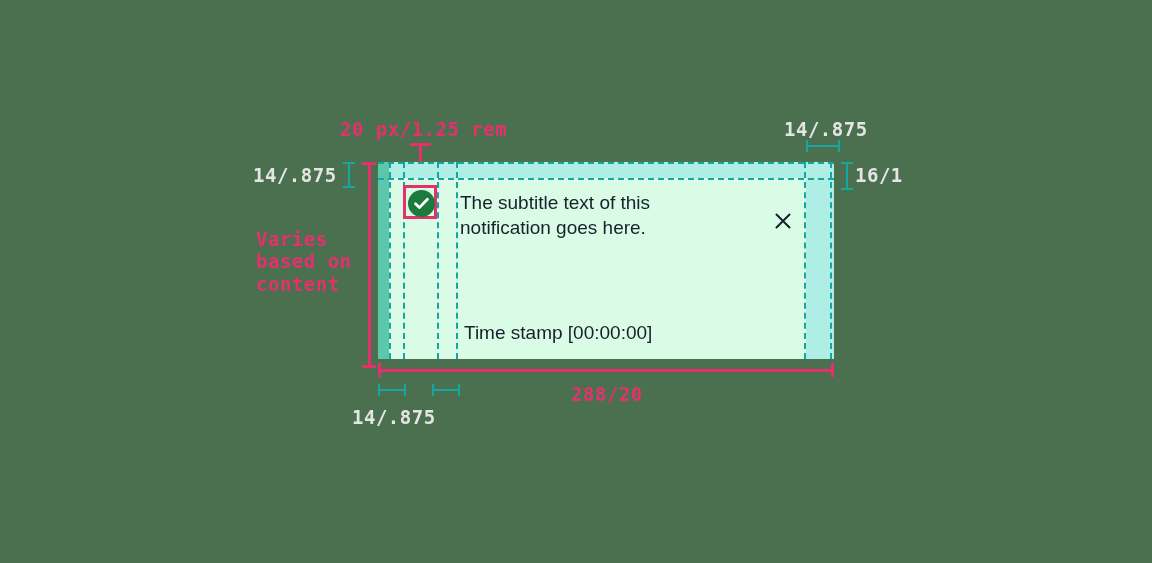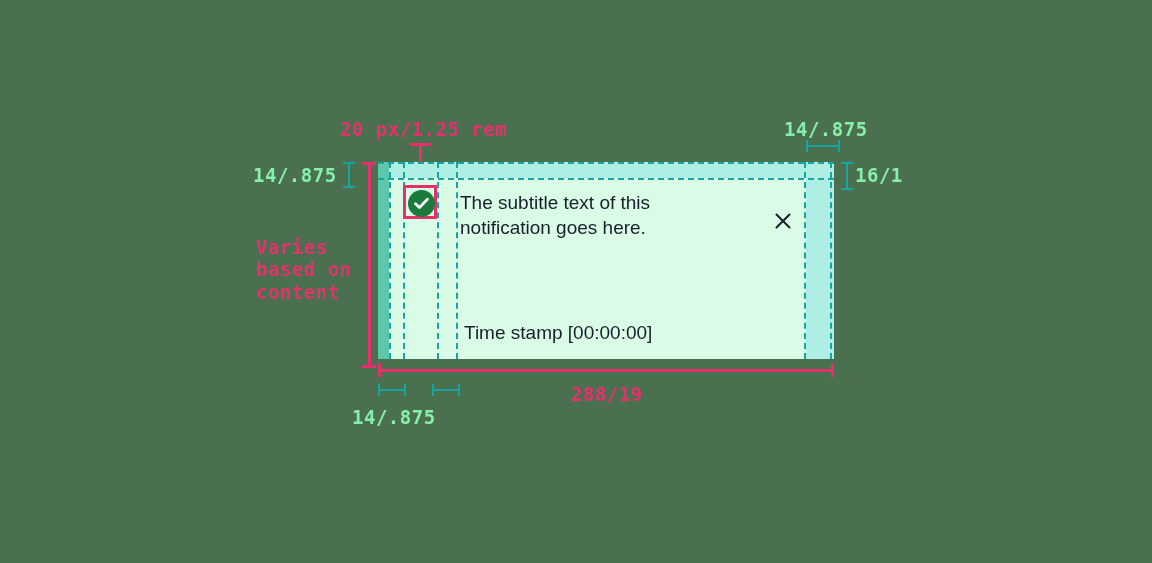--- a/index.html
+++ b/index.html
@@ -22,21 +22,21 @@
   
   .anno {
     position: absolute;
     font-family: "DejaVu Sans Mono", monospace;
     font-weight: bold;
     letter-spacing: 0.5px;
     white-space: pre;
     line-height: 1.18;
   }
   .anno.pink  { color: #e4316c; }
-  .anno.teal  { color: #86efac; }
+  .anno.teal  { color: #e5e5e5; }
 
   
   #specbox {
     position: absolute;
     left: 378px;
     top: 162px;
     width: 456px;
     height: 197px;
     background: #aeeee4;           
     box-sizing: border-box;
@@ -225,27 +225,27 @@
 <div id="stage">
 
   <div class="anno pink" style="left:340px; top:118px; font-size:19px;">20 px/1.25 rem</div>
 
   <div class="anno teal" style="left:253px; top:164px; font-size:19px;">14/.875</div>
 
   <div class="anno teal" style="left:784px; top:118px; font-size:19px;">14/.875</div>
 
   <div class="anno teal" style="left:855px; top:164px; font-size:19px;">16/1</div>
 
-  <div class="anno pink" style="left:256px; top:236px; font-size:19px;">Varies
+  <div class="anno pink" style="left:256px; top:228px; font-size:19px;">Varies
 based on
 content</div>
 
   <div class="anno teal" style="left:352px; top:406px; font-size:19px;">14/.875</div>
 
-  <div class="anno pink" style="left:571px; top:383px; font-size:19px;">288/19</div>
+  <div class="anno pink" style="left:571px; top:383px; font-size:19px;">288/20</div>
 
   <div class="ibeam-v small tealrule" style="left:343px; top:162px; height:26px;">
     <div class="cap top"></div>
       <div class="shaft"></div>
       <div class="cap bot"></div>
   </div>
 
   <div class="ibeam-v pinkrule" style="left:362px; top:162px; height:206px;">
     <div class="cap top"></div>
       <div class="shaft"></div>

